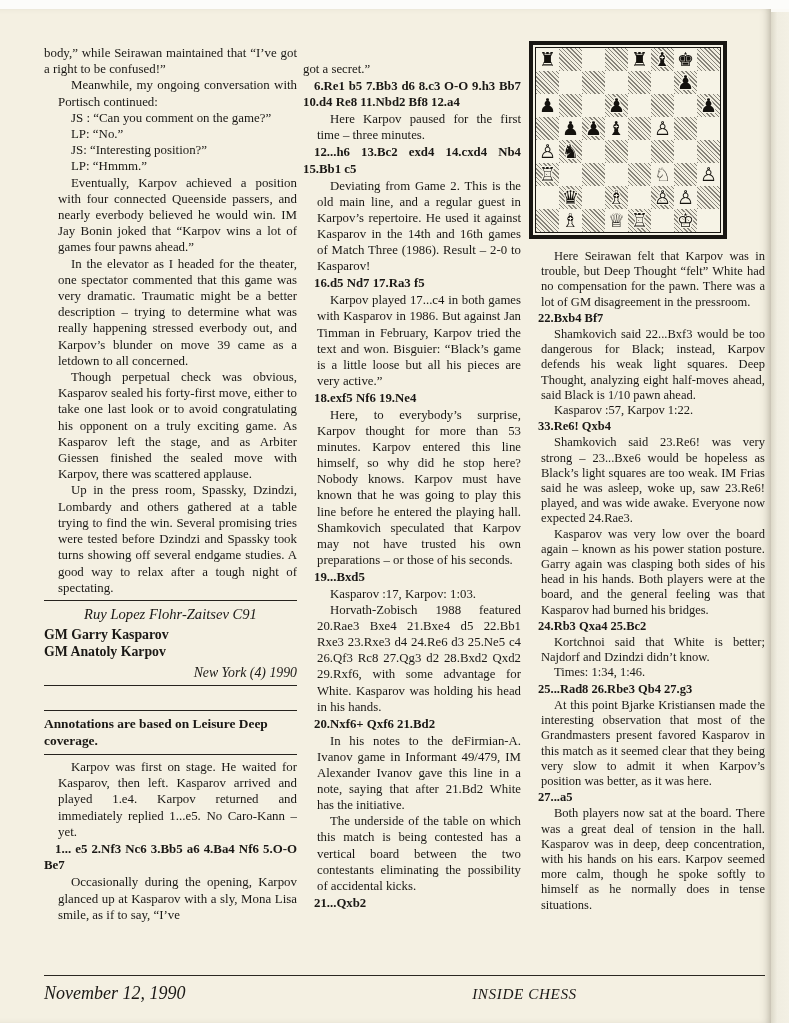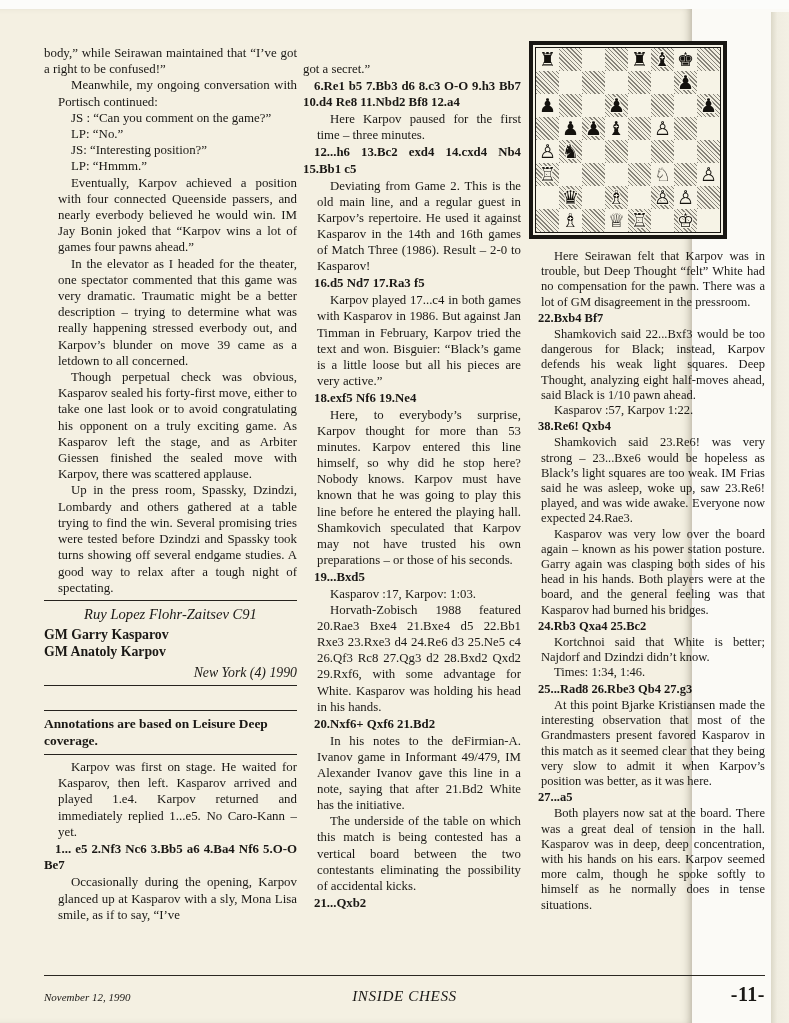--- a/index.html
+++ b/index.html
@@ -4,21 +4,21 @@
 <style>
   html,body{margin:0;padding:0;}
   body{
     width:789px;height:1023px;position:relative;overflow:hidden;
     background:#fbfaf6;
     font-family:"Liberation Serif", serif;
     color:#1a1815;
     -webkit-font-smoothing:antialiased;
   }
   .page{
-    position:absolute;left:0;top:9px;width:692px;height:1014px;
+    position:absolute;left:0;top:9px;width:771px;height:1014px;
     background:#f4f0e2;
     box-shadow:inset -7px 0 10px -6px rgba(95,88,70,.5);
   }
   .page-edge{
     position:absolute;left:771px;top:12px;width:18px;height:1011px;
     background:linear-gradient(90deg,#dcd8c8,#f0ede1 35%,#f3f0e4);
   }
   .col{position:absolute;text-align:justify;overflow:hidden;}
   .col-left  {left:44px; top:36px; width:253px;height:930px;font-size:12.9px;line-height:16.2px;}
   .col-mid   {left:303px;top:52px; width:218px;height:930px;font-size:12.8px;line-height:16.1px;}
@@ -50,21 +50,21 @@
   .sq span{
     font-family:"DejaVu Sans", sans-serif;
     font-size:19px;line-height:1;color:#14120e;
     text-shadow:1px 0 0 #f6f3e6,-1px 0 0 #f6f3e6,0 1px 0 #f6f3e6,0 -1px 0 #f6f3e6,
                 1px 1px 0 #f6f3e6,-1px -1px 0 #f6f3e6,1px -1px 0 #f6f3e6,-1px 1px 0 #f6f3e6;
   }
   
   .footer{position:absolute;left:44px;width:721px;top:966px;}
   .footer-rule{border-top:1.7px solid #2b2822;}
   .footer-row{display:flex;align-items:baseline;margin-top:7px;}
-  .f-date{font-style:italic;font-size:11px;width:240px;text-align:left;}
+  .f-date{font-style:italic;font-size:18px;width:240px;text-align:left;}
   .f-mag{font-style:italic;font-size:15.2px;letter-spacing:.6px;flex:1;text-align:center;}
   .f-page{font-weight:bold;font-size:20px;width:240px;text-align:right;letter-spacing:.5px;}
   .top-strip{position:absolute;top:0;left:0;width:789px;height:9px;background:#fcfcfa;}
 </style>
 </head>
 <body>
 
 <div class="top-strip"></div>
 
 <div class="page">
@@ -231,37 +231,36 @@
             <span>♔</span>
           </div>
           <div class="sq light"></div>
         </div>
     </div>
     <div>
         <p class="para">Here Seirawan felt that Karpov was in trouble, but Deep Thought “felt” White had no compensation for the pawn. There was a lot of GM disagreement in the pressroom.</p>
         <p class="move">22.Bxb4 Bf7</p>
         <p class="para">Shamkovich said 22...Bxf3 would be too dangerous for Black; instead, Karpov defends his weak light squares. Deep Thought, analyzing eight half-moves ahead, said Black is 1/10 pawn ahead.</p>
         <p class="para">Kasparov :57, Karpov 1:22.</p>
-        <p class="move">38.Re6! Qxb4</p>
+        <p class="move">33.Re6! Qxb4</p>
         <p class="para">Shamkovich said 23.Re6! was very strong – 23...Bxe6 would be hopeless as Black’s light squares are too weak. IM Frias said he was asleep, woke up, saw 23.Re6! played, and was wide awake. Everyone now expected 24.Rae3.</p>
         <p class="para">Kasparov was very low over the board again – known as his power station posture. Garry again was clasping both sides of his head in his hands. Both players were at the board, and the general feeling was that Kasparov had burned his bridges.</p>
         <p class="move">24.Rb3 Qxa4 25.Bc2</p>
         <p class="para">Kortchnoi said that White is better; Najdorf and Dzindzi didn’t know.</p>
         <p class="para">Times: 1:34, 1:46.</p>
         <p class="move">25...Rad8 26.Rbe3 Qb4 27.g3</p>
         <p class="para">At this point Bjarke Kristiansen made the interesting observation that most of the Grandmasters present favored Kasparov in this match as it seemed clear that they being very slow to admit it when Karpov’s position was better, as it was here.</p>
         <p class="move">27...a5</p>
         <p class="para">Both players now sat at the board. There was a great deal of tension in the hall. Kasparov was in deep, deep concentration, with his hands on his ears. Karpov seemed more calm, though he spoke softly to himself as he normally does in tense situations.</p>
       </div>
   </div>
 
   <div class="footer">
     <div class="footer-rule"></div>
     <div class="footer-row">
       <span class="f-date">November 12, 1990</span>
       <span class="f-mag">INSIDE CHESS</span>
-      <span class="f-page">-11-</span>
     </div>
   </div>
 
 </div>
 
 <div class="page-edge"></div>
 
 </body></html>

